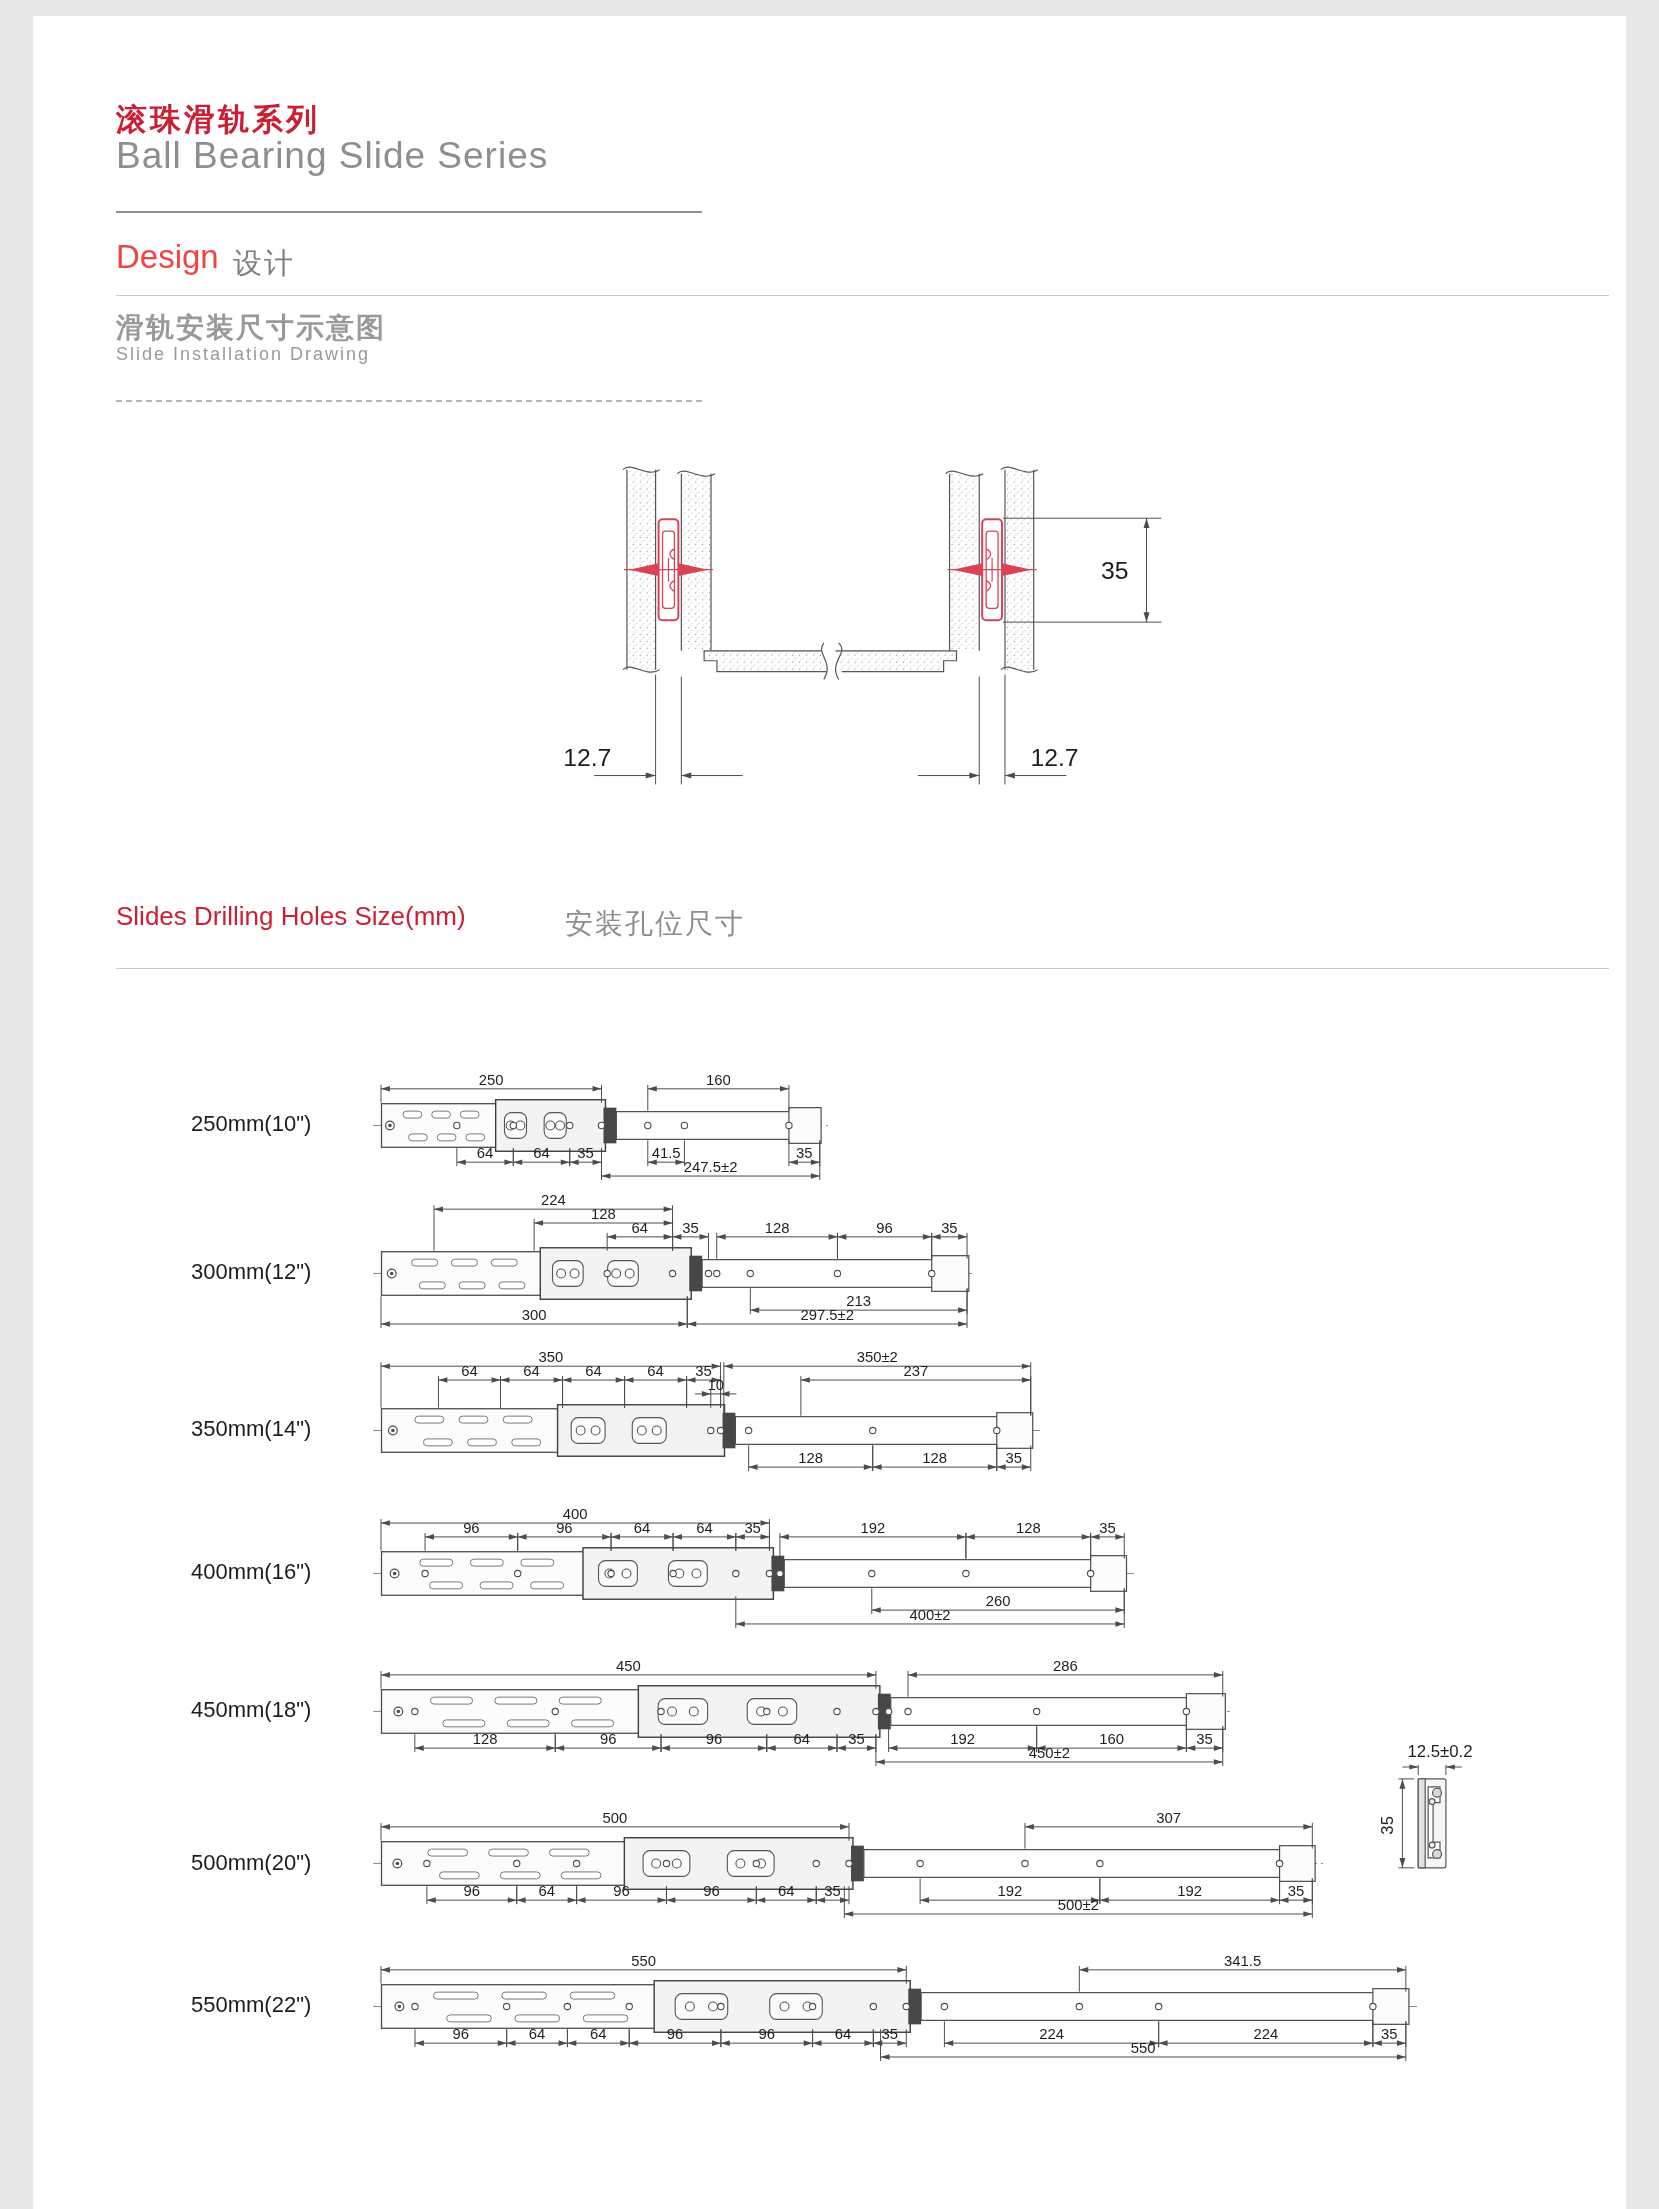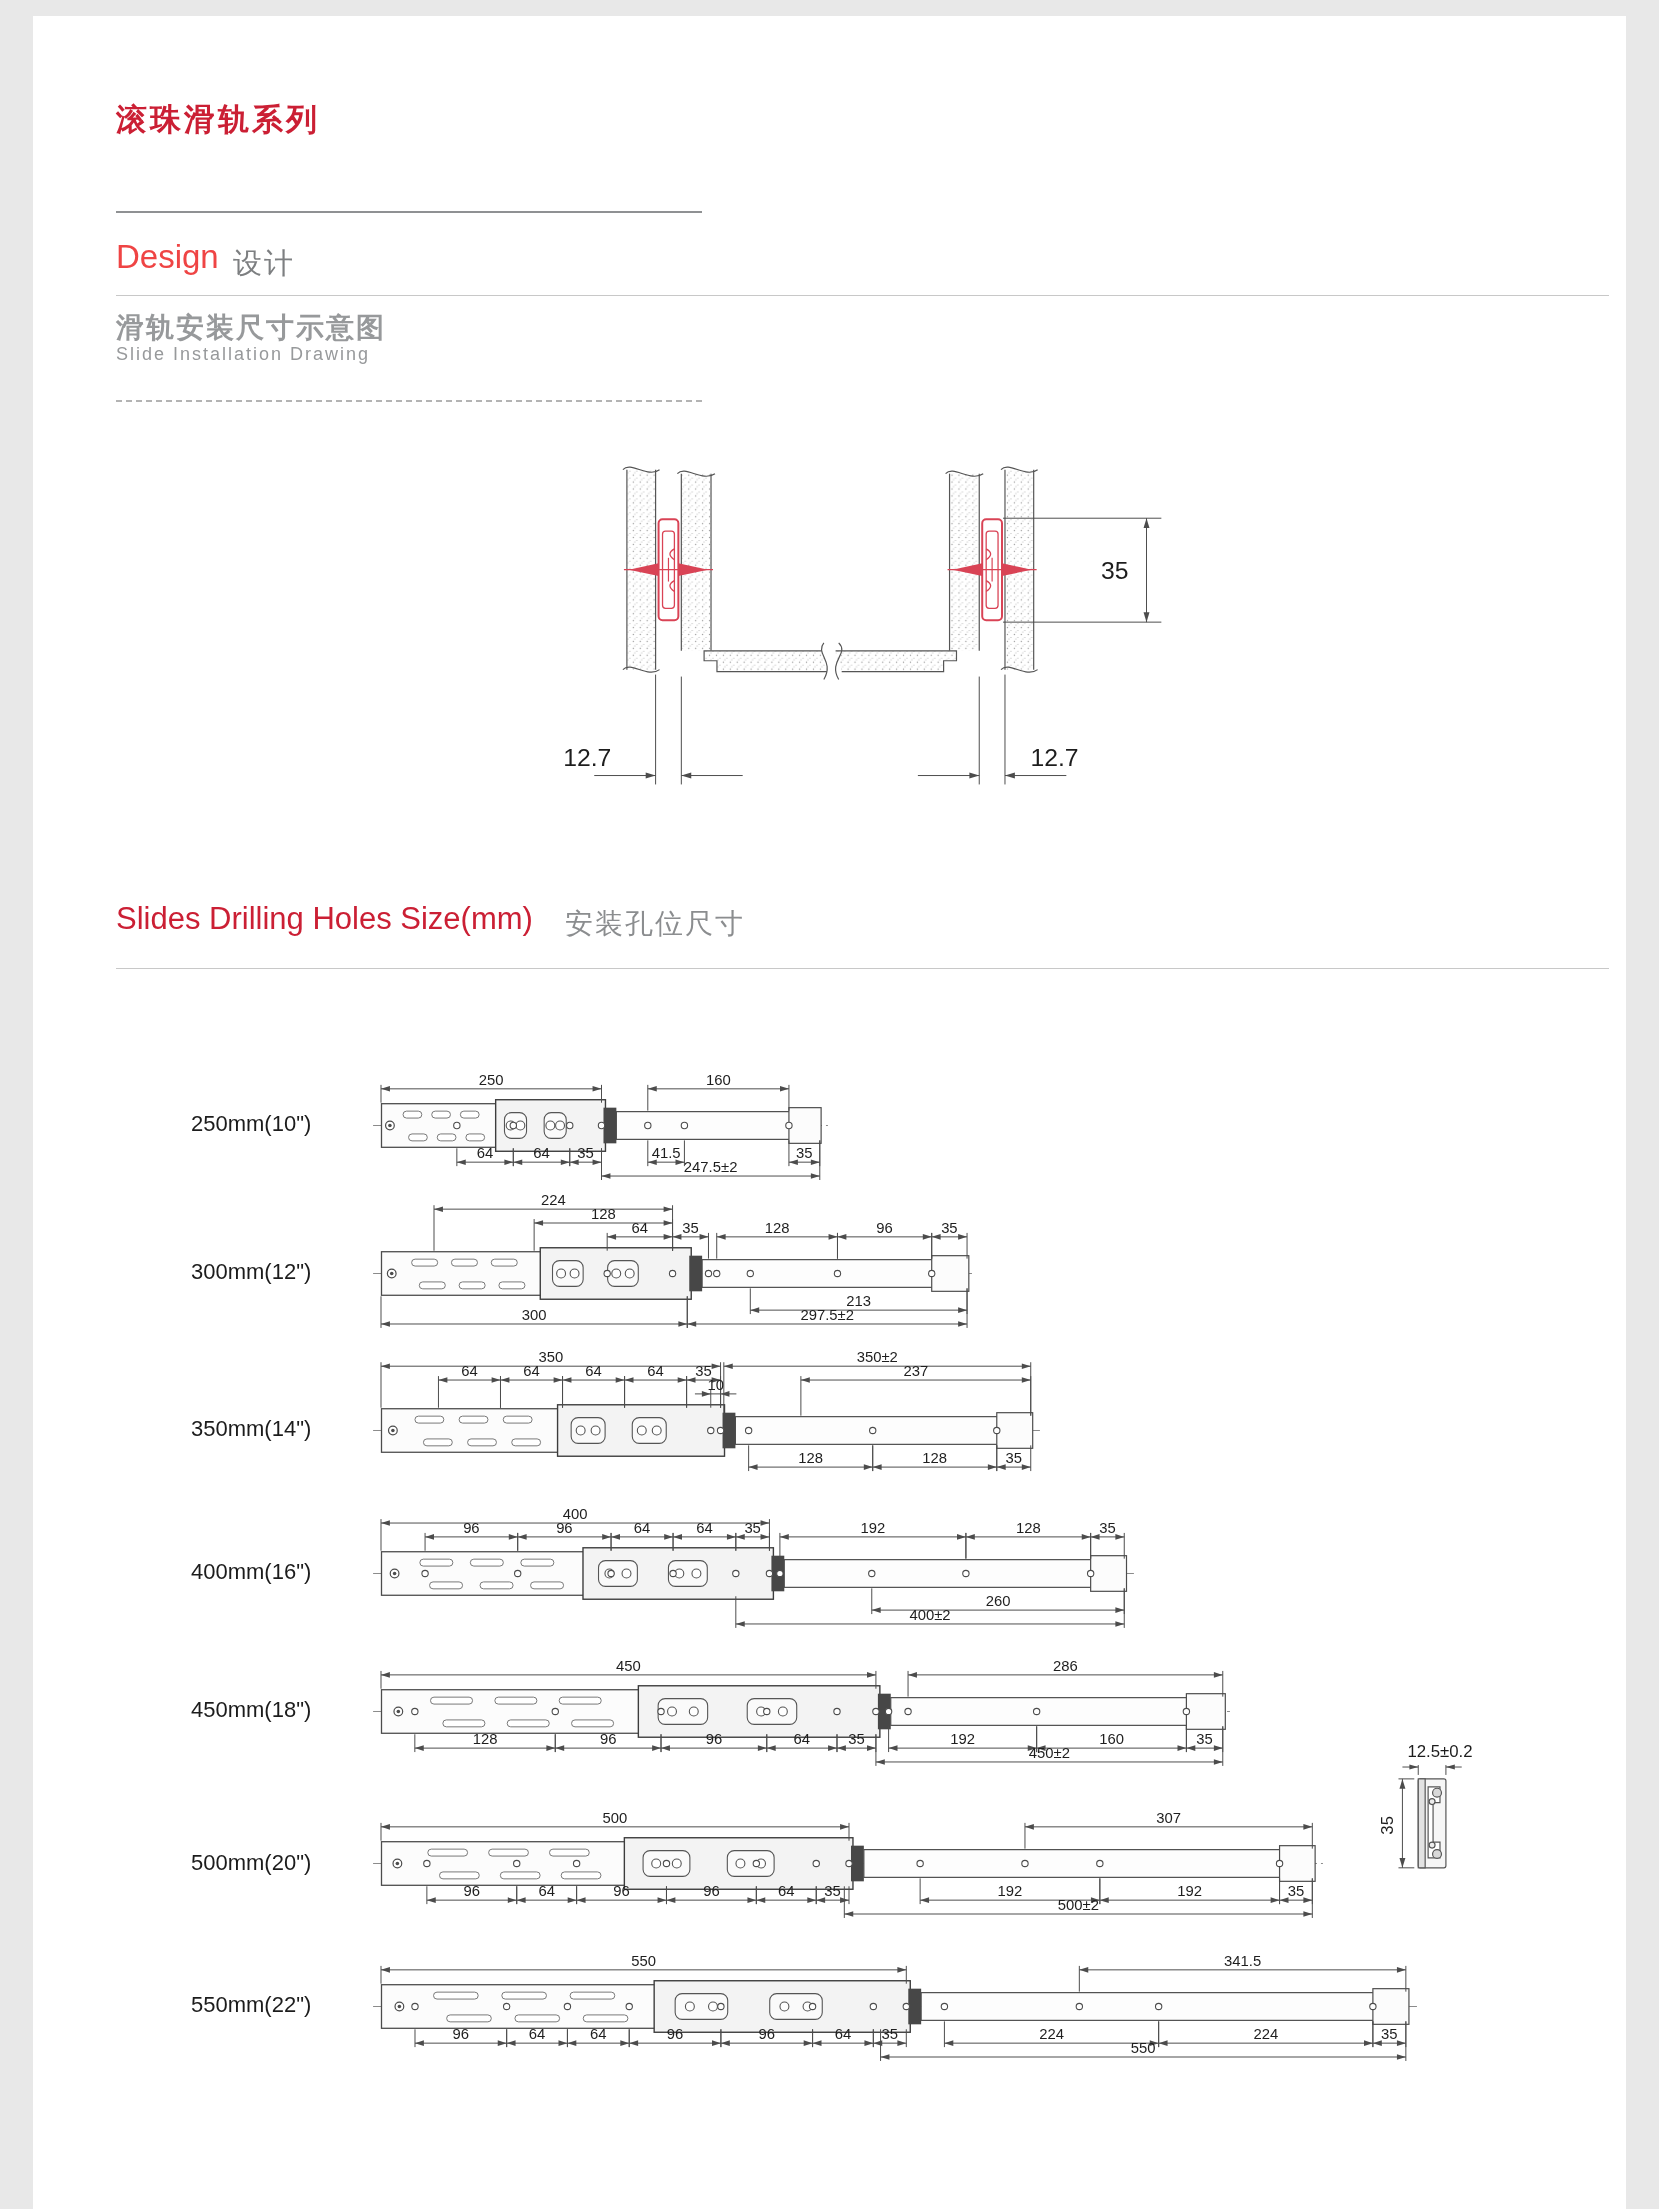--- a/index.html
+++ b/index.html
@@ -10,32 +10,33 @@
   .en-title{left:83px;top:119px;font-size:37px;color:#8c8e90;letter-spacing:1px;}
   .header-rule{left:83px;top:195px;width:586px;height:2px;background:#8f9193;}
   .logo{left:1210px;top:91px;font-size:87px;font-weight:900;font-style:italic;color:#c11231;letter-spacing:-3px;}
   .logo sup{font-size:30px;font-style:normal;letter-spacing:0;vertical-align:40px;}
   .design-en{left:83px;top:222px;font-size:33px;color:#ef4444;}
   .design-cn{left:200px;top:228px;font-size:29px;font-weight:normal;color:#7d7f81;letter-spacing:2px;}
   .rule-full{left:83px;width:1493px;height:1px;background:#c8c8c8;}
   .sub-cn{left:83px;top:293px;font-size:28px;font-weight:bold;color:#97999b;letter-spacing:2px;text-align:right;}
   .sub-en{left:83px;top:328px;font-size:18px;color:#97999b;letter-spacing:2px;}
   .dash-rule{left:83px;top:384px;width:586px;height:0;border-top:2px dashed #b3b3b3;}
-  .drill-en{left:83px;top:885px;font-size:31px;color:#cb1f34;}
+  .drill-en{left:83px;top:885px;font-size:26px;color:#cb1f34;}
   .drill-cn{left:532px;top:889px;font-size:28px;font-weight:normal;color:#8b8d8f;letter-spacing:2px;}
   .row-label{position:absolute;left:158px;width:176px;font-size:22px;color:#1c1c1c;white-space:nowrap;}
   svg{display:block;}
   text{font-family:"Liberation Sans", sans-serif;}
 </style>
 </head>
 <body>
 
 <div class="page">
 
   <div class="abs cn-title">滚珠滑轨系列</div>
+  <div class="abs en-title">Ball Bearing Slide Series</div>
   <div class="abs header-rule"></div>
 
   <div class="abs design-en">Design</div>
   <div class="abs design-cn">设计</div>
   <div class="abs rule-full" style="top:279px;"></div>
 
   <div class="abs sub-cn">滑轨安装尺寸示意图</div>
   <div class="abs sub-en">Slide Installation Drawing</div>
   <div class="abs dash-rule"></div>
 

